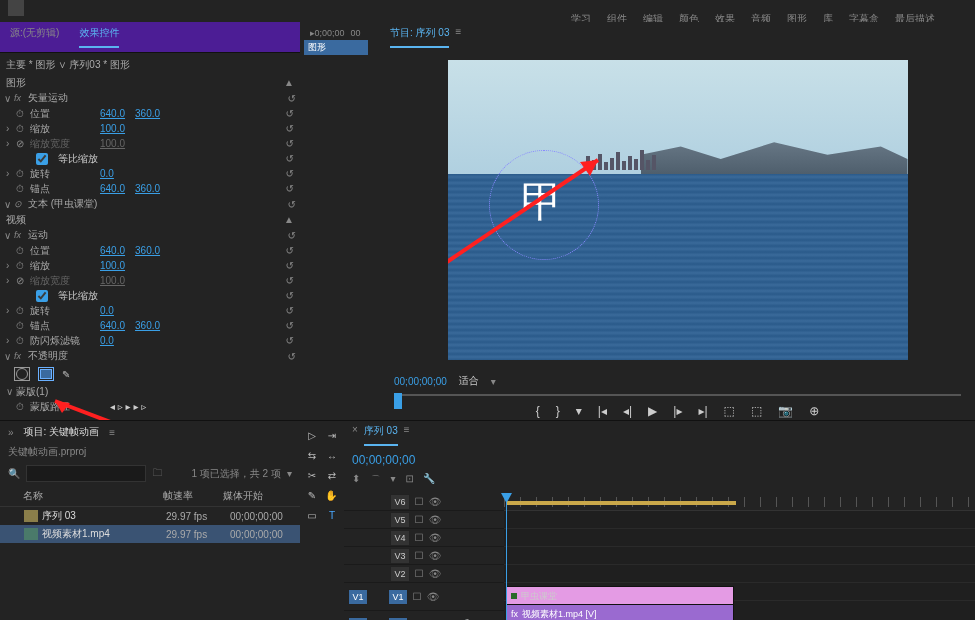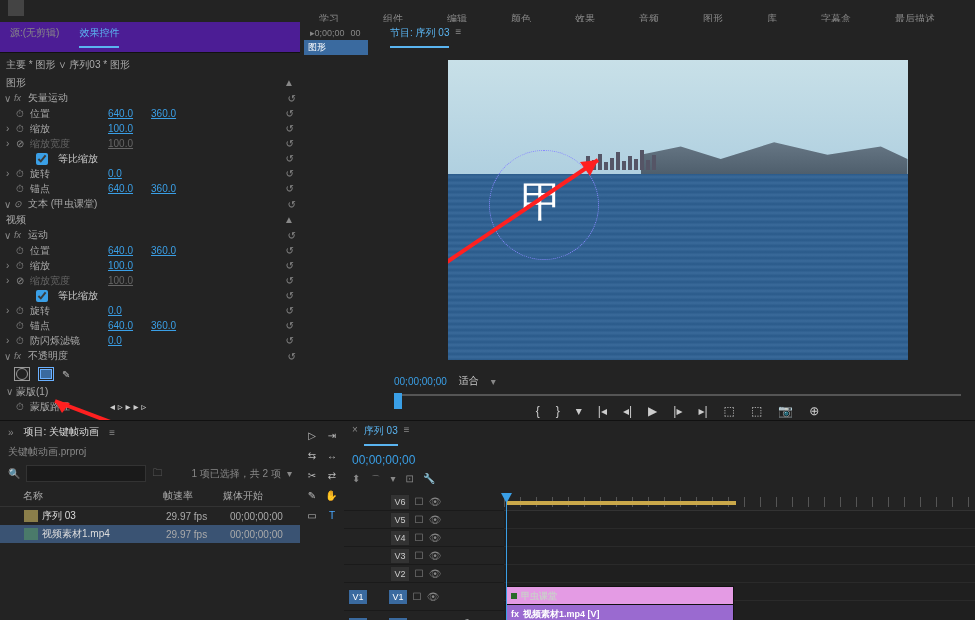--- a/index.html
+++ b/index.html
@@ -1,39 +1,39 @@
 <!DOCTYPE html>
 <html><head>
 <meta charset="utf-8">
 <style>
 * { margin: 0; padding: 0; box-sizing: border-box; font-family: "Microsoft YaHei", sans-serif; }
 body { background: #1a1a1a; color: #ccc; font-size: 10px; width: 975px; height: 620px; overflow: hidden; user-select: none; }
 
 .topbar { height: 12px; background: #232323; display: flex; padding-left: 8px; }
 .home-icon { width: 16px; height: 16px; background: #444; }
 
-.top-menu { height: 10px; background: #232323; display: flex; justify-content: flex-end; gap: 44px; padding-right: 40px; color: #888; font-size: 10px; }
+.top-menu { height: 10px; background: #232323; display: flex; justify-content: flex-end; gap: 16px; padding-right: 40px; color: #888; font-size: 10px; }
 
 .main { display: flex; height: 598px; }
 
 
 .left-col { width: 300px; display: flex; flex-direction: column; }
 
 .tabs-fx { display: flex; gap: 20px; padding: 4px 10px; background: #4c1d95; border-bottom: 1px solid #111; }
 .tab-inactive { color: #888; }
 .tab-active { color: #5ab4f0; border-bottom: 2px solid #5ab4f0; padding-bottom: 6px; }
 
 .fx-panel { flex: 1; background: #232323; overflow: hidden; position: relative; padding-top: 2px; }
 .fx-breadcrumb { padding: 3px 6px; color: #aaa; font-size: 10px; }
 .fx-row { display: flex; align-items: center; padding: 1px 6px; height: 15px; }
 .fx-tri { width: 10px; color: #888; }
 .fx-fx { width: 14px; color: #888; font-style: italic; font-size: 9px; }
 .fx-clock { width: 14px; color: #888; }
 .fx-label { flex: 0 0 auto; color: #aaa; min-width: 60px; }
-.fx-val { color: #3a9fe6; margin-left: 18px; text-decoration: underline; }
+.fx-val { color: #3a9fe6; margin-left: 10px; text-decoration: underline; }
 .fx-reset { margin-left: auto; color: #888; cursor: pointer; }
 .fx-check { margin-left: 30px; display: flex; align-items: center; gap: 10px; }
 .fx-check input { width: 12px; height: 12px; accent-color: #3a9fe6; }
 .fx-section { display: flex; align-items: center; padding: 1px 4px; }
 
 .fx-mask-row { display: flex; gap: 8px; padding: 3px 14px; align-items: center; }
 .mask-shape { width: 16px; height: 14px; border: 1px solid #999; display: flex; justify-content: center; align-items: center; }
 .mask-circle { border-radius: 50%; border: 1px solid #999; width: 12px; height: 12px; }
 .mask-rect { width: 12px; height: 10px; border: 1px solid #6ab0ff; background: #3a6a9f; }
 .mask-pen { color: #bbb; }
@@ -111,21 +111,21 @@
 .tl-track-row { height: 28px; display: flex; align-items: center; padding: 0 4px; gap: 2px; border-bottom: 1px solid #1a1a1a; }
 .tl-track-row.short { height: 18px; }
 .tl-trk-btn { width: 20px; height: 16px; background: #333; color: #ccc; display: flex; justify-content: center; align-items: center; font-size: 9px; border: 1px solid #222; }
 .tl-trk-btn.on { background: #3a6a9f; color: #fff; }
 .tl-trk-toggle { width: 14px; color: #888; text-align: center; cursor: pointer; font-size: 10px; }
 
 .tl-tracks { flex: 1; position: relative; background: #1f1f1f; }
 .tl-ruler { height: 18px; background: #232323; position: relative; border-bottom: 1px solid #333; }
 .tl-ruler-ticks { position: absolute; left: 0; right: 0; top: 4px; height: 10px; background: repeating-linear-gradient(to right, #555 0, #555 1px, transparent 1px, transparent 16px); }
 .tl-ruler-line { position: absolute; left: 2px; top: 8px; height: 4px; width: 230px; background: #caa84a; }
-.tl-track-lane { height: 28px; border-bottom: 1px solid #2a2a2a; position: relative; font-weight: bold; }
+.tl-track-lane { height: 28px; border-bottom: 1px solid #2a2a2a; position: relative; }
 .tl-track-lane.short { height: 18px; }
 .tl-clip { position: absolute; top: 3px; height: 20px; border: 1px solid #111; display: flex; align-items: center; padding: 0 4px; font-size: 9px; overflow: hidden; }
 .tl-clip.pink { background: #e49be4; left: 2px; width: 228px; }
 .tl-clip.purple { background: #9a6ad0; color: #fff; left: 2px; width: 228px; }
 .tl-clip .dot { width: 6px; height: 6px; background: #2a6a2a; margin-right: 4px; }
 .tl-playhead { position: absolute; left: 2px; top: 0; bottom: 0; width: 1px; background: #3a9fe6; }
 .tl-playhead::before { content: ''; position: absolute; top: 0; left: -5px; width: 11px; height: 10px; background: #3a9fe6; clip-path: polygon(0 0, 100% 0, 50% 100%); }
 
 
 .overlay-arrow { position: absolute; pointer-events: none; z-index: 10; }

